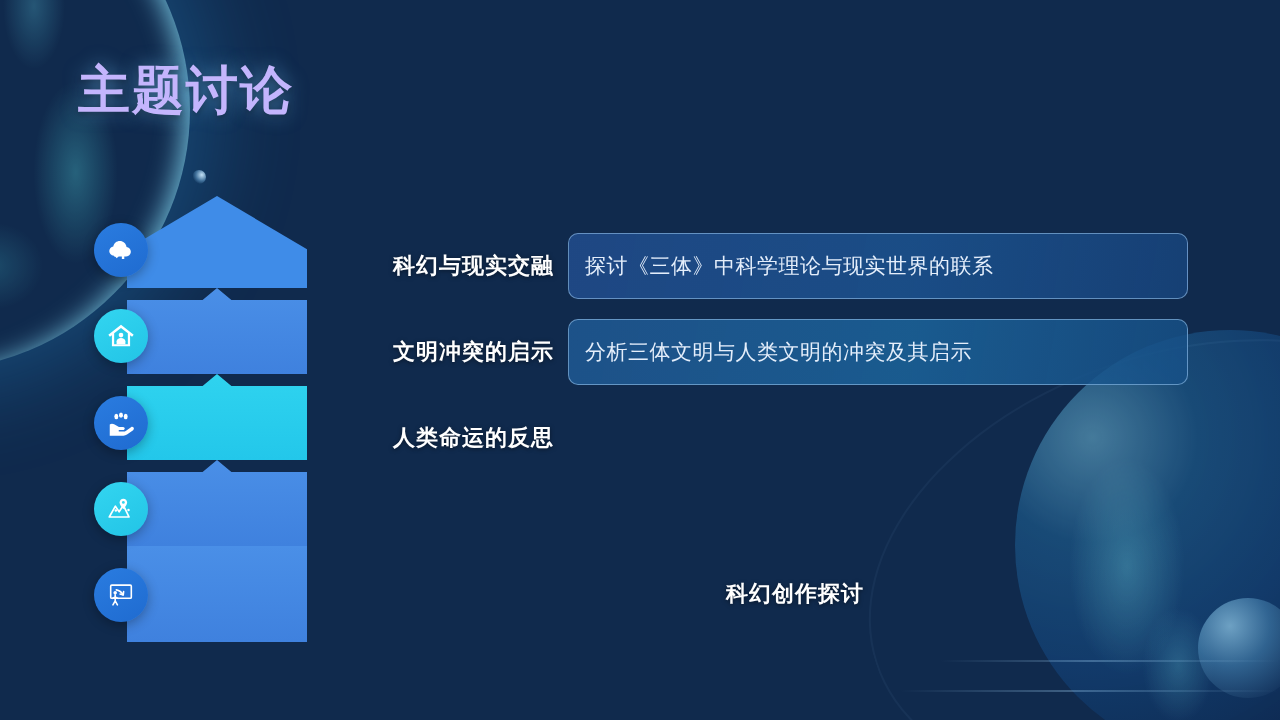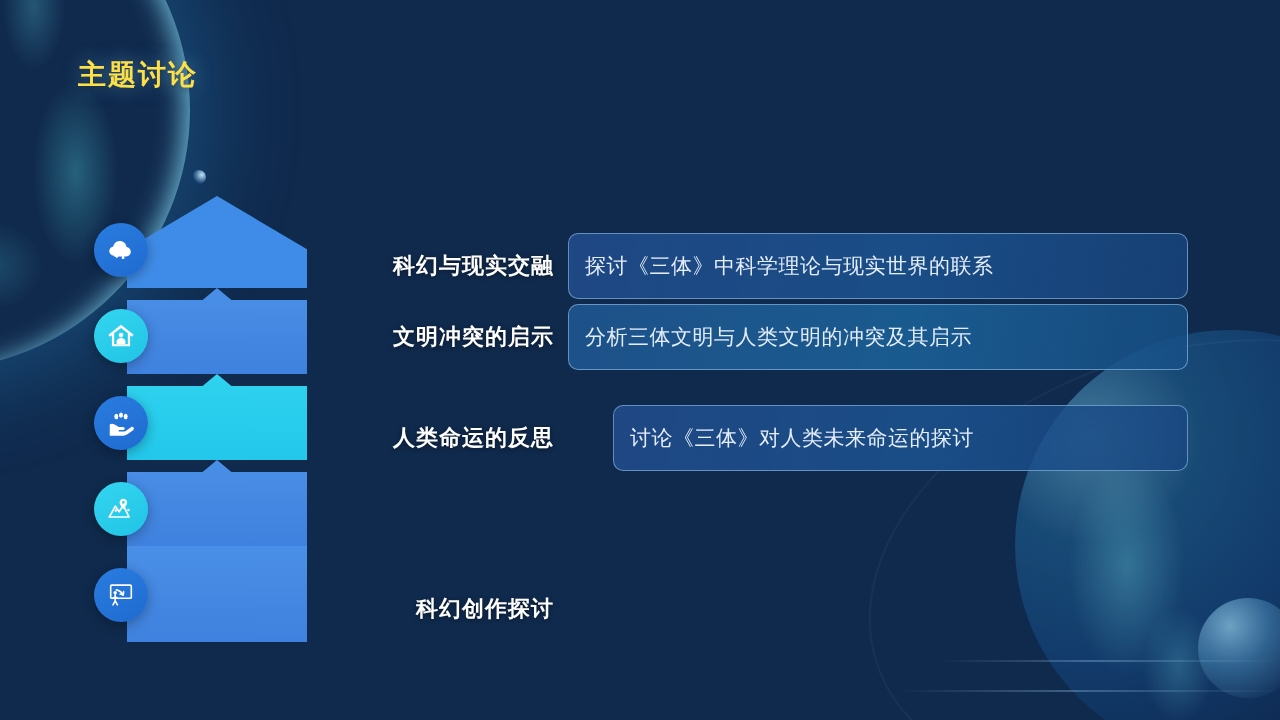--- a/index.html
+++ b/index.html
@@ -119,23 +119,23 @@
     position: absolute;
     height: 2px;
     background: linear-gradient(90deg, rgba(170,220,255,0) 0%, rgba(170,220,255,0.30) 45%, rgba(170,220,255,0) 100%);
   }
 
   
   .slide-title {
     position: absolute;
     left: 78px;
     top: 56px;
-    font-size: 28px;
+    font-size: 52px;
     font-weight: bold;
-    color: #fde047;
+    color: #c4b5fd;
     letter-spacing: 2px;
     text-shadow: 0 0 18px rgba(120,200,255,0.55), 0 2px 6px rgba(0,0,0,0.45);
   }
 
   
   .arrow-wrap {
     position: absolute;
     left: 127px;
     top: 196px;
     width: 180px;
@@ -298,28 +298,27 @@
         <path d="M9.8 15.8v6.4M9.8 18.2l-3 1.4M9.8 18.2l3 1.4M9.8 22.2l-2.4 4.3M9.8 22.2l2.4 4.3" stroke-linecap="round"></path>
       </svg>
     </span>
   </div>
 
   <div class="row" style="top:236px;">
     <div class="row-title">科幻与现实交融</div>
     <div class="row-box box-a">探讨《三体》中科学理论与现实世界的联系</div>
   </div>
 
-  <div class="row" style="top:307px;">
+  <div class="row" style="top:322px;">
     <div class="row-title">文明冲突的启示</div>
     <div class="row-box box-b">分析三体文明与人类文明的冲突及其启示</div>
   </div>
 
-  <div class="row" style="top:408px;gap:45px;">
+  <div class="row" style="top:408px;">
     <div class="row-title">人类命运的反思</div>
-    <div class="row-box box-a">讨论《三体》对人类未来命运的探讨</div>
-  </div>
-
-
-  <div class="row" style="top:579px;">
+  </div>
+
+
+  <div class="row" style="top:579px;flex-direction:column;">
     <div class="row-title">科幻创作探讨</div>
   </div>
 
 </div>
 
 </body></html>

